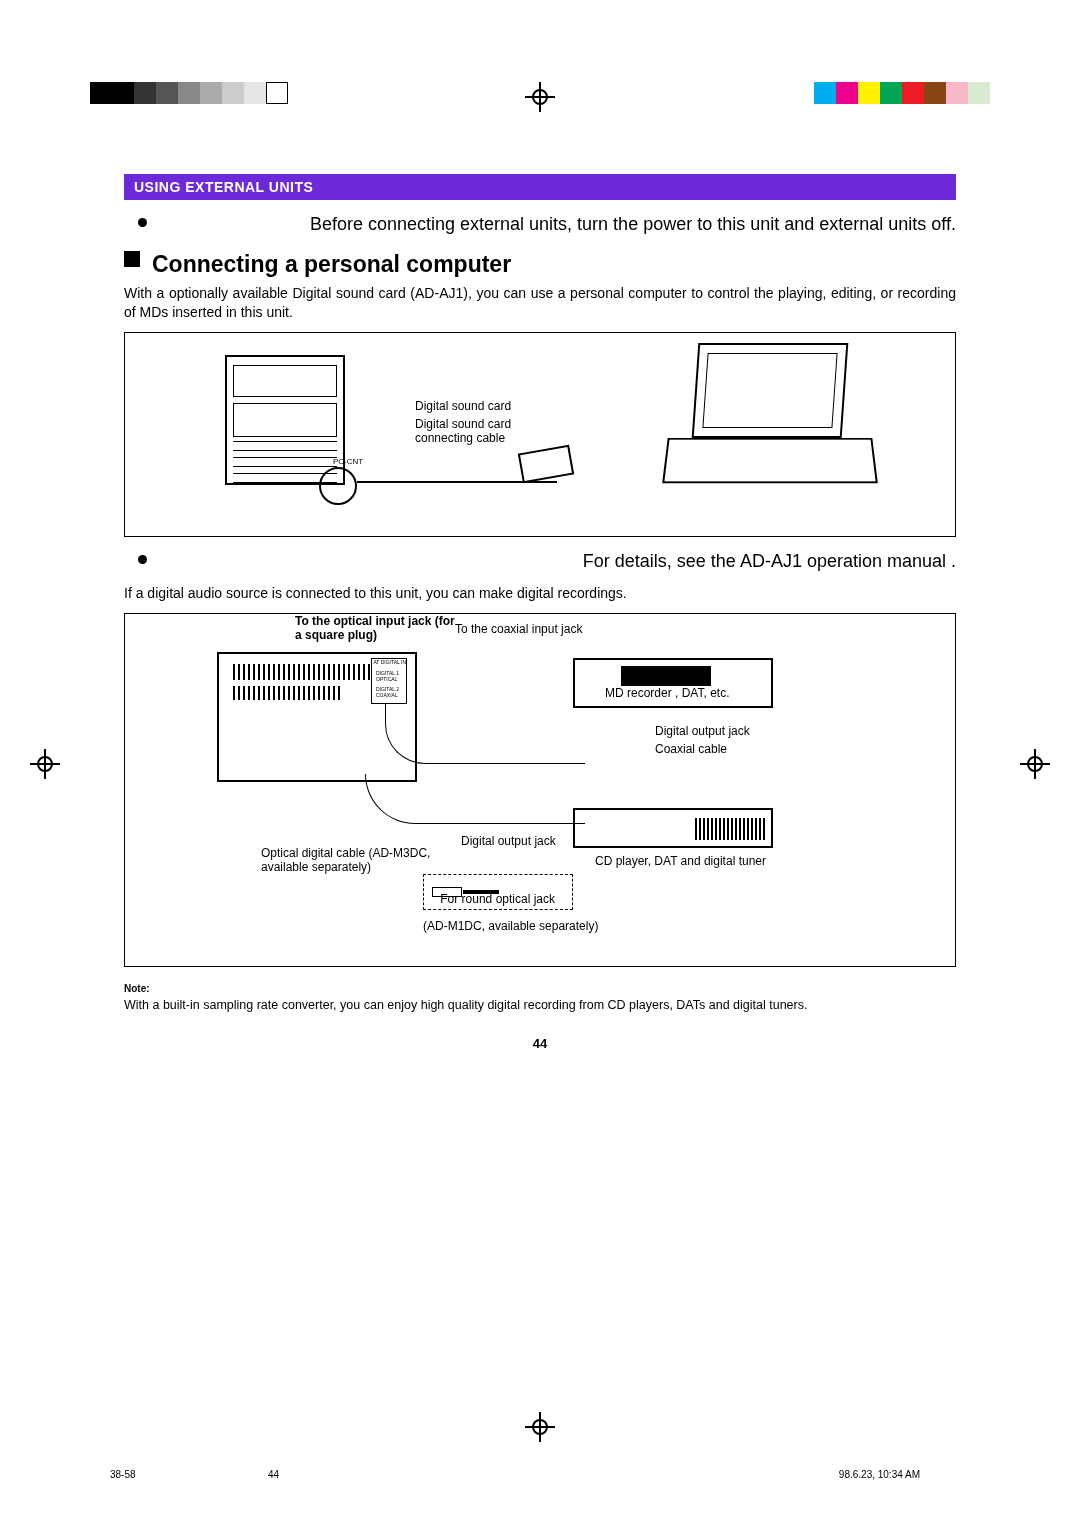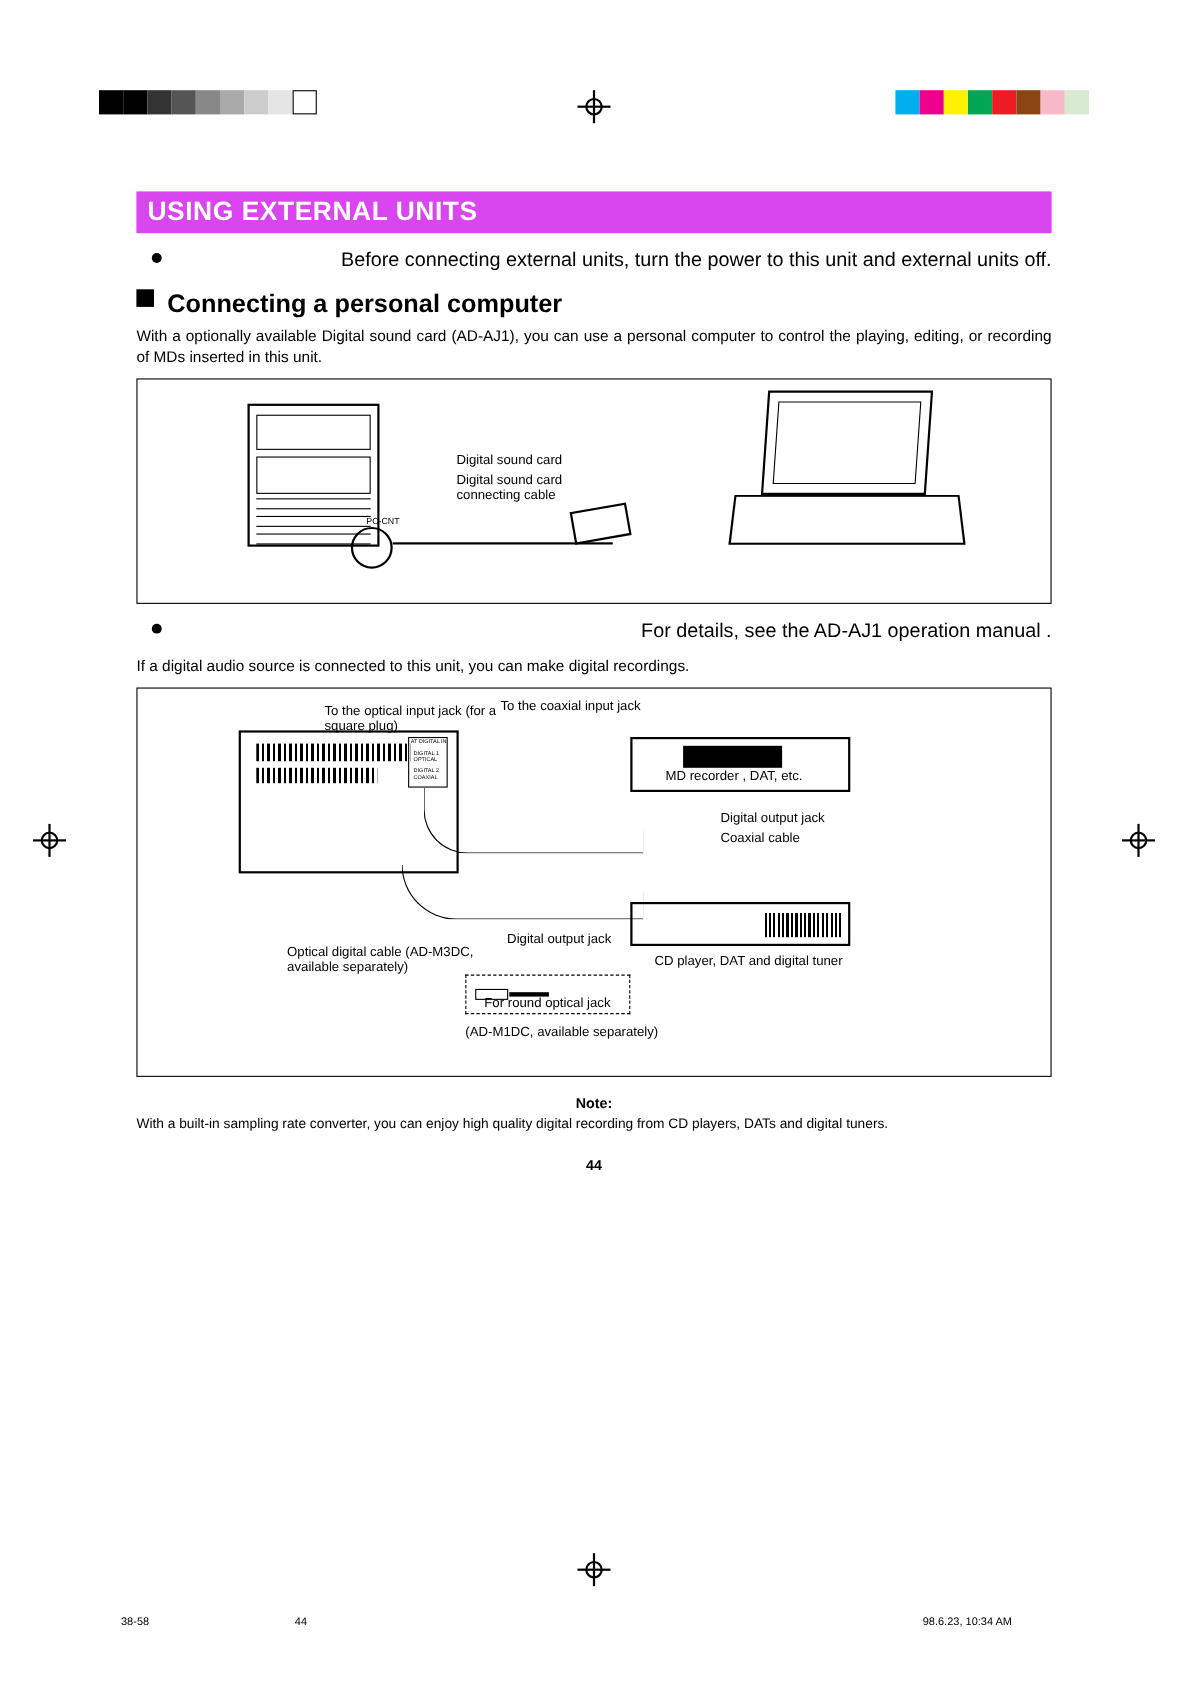--- a/index.html
+++ b/index.html
@@ -71,23 +71,23 @@
   }
 
   
   .page {
     position:absolute;
     left: 124px; right: 124px;
     top: 174px;
   }
 
   .section-title-bar{
-    background:#d946ef; color:#fff;
+    background:#6d28d9; color:#fff;
     font-weight:bold;
-    font-size:24px;
+    font-size:14px;
     padding: 5px 10px;
     letter-spacing: 0.5px;
   }
 
   .bullet-line{
     display:flex; align-items:flex-start;
     margin: 14px 0 12px 14px;
     font-size: 18px;
     justify-content: space-between;
   }
@@ -217,21 +217,21 @@
   }
   .fig2-plug::after{
     content:""; position:absolute; right:-38px; top:2px; width:36px; height:4px;
     background:#000;
   }
 
   .cable-path{
     position:absolute; border:1px solid #000; border-top:none; border-right:none;
   }
 
-  .note-head{ font-weight:bold; font-size:13px; margin-top:16px;text-align:center;}
+  .note-head{ font-weight:bold; font-size:10px; margin-top:16px;}
   .note-text{ font-size:12.5px; line-height:1.4; margin-top:3px;}
 
   .page-number{
     text-align:center; font-size:13px; font-weight:bold;
     margin-top: 22px;
   }
 
   .footer-meta{
     position:absolute; bottom: 48px;
     font-size:10px;
@@ -316,21 +316,21 @@
   <div class="bullet-line" style="margin-left:14px;">
     <div class="dot"></div>
     <div>For details, see the AD-AJ1 operation manual .</div>
   </div>
 
 
   <div class="body-text">If a digital audio source is connected to this unit, you can make digital recordings.</div>
 
   <div class="figure-box figure2">
 
-    <div class="fig-label" style="left:170px; top:13px; width:160px;">To the optical input jack (for a square plug)</div>
+    <div class="fig-label" style="left:170px; top:0; width:160px;font-weight:bold;">To the optical input jack (for a square plug)</div>
     <div class="fig-label" style="left:330px; top:8px;">To the coaxial input jack</div>
 
     <div class="fig2-backpanel">
       <div class="sock"></div>
       <div style="position:absolute; right:9px; top:5px; font-size:5px;">AT DIGITAL IN</div>
       <div style="position:absolute; right:9px; top:16px; font-size:5px; width:30px;">DIGITAL 1 OPTICAL</div>
       <div style="position:absolute; right:9px; top:32px; font-size:5px; width:30px;">DIGITAL 2 COAXIAL</div>
     </div>
 
     <div class="fig2-md"></div>

